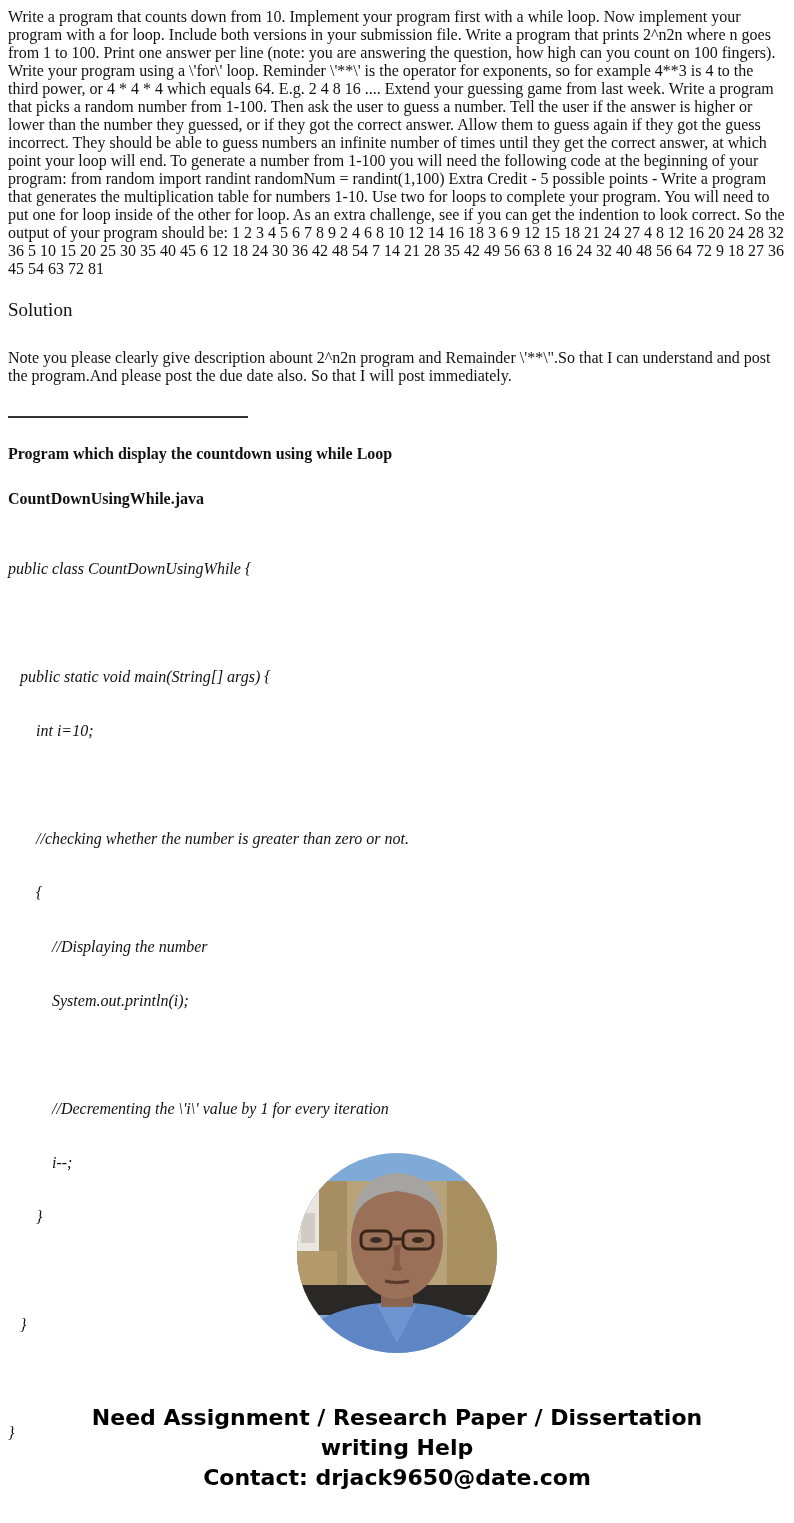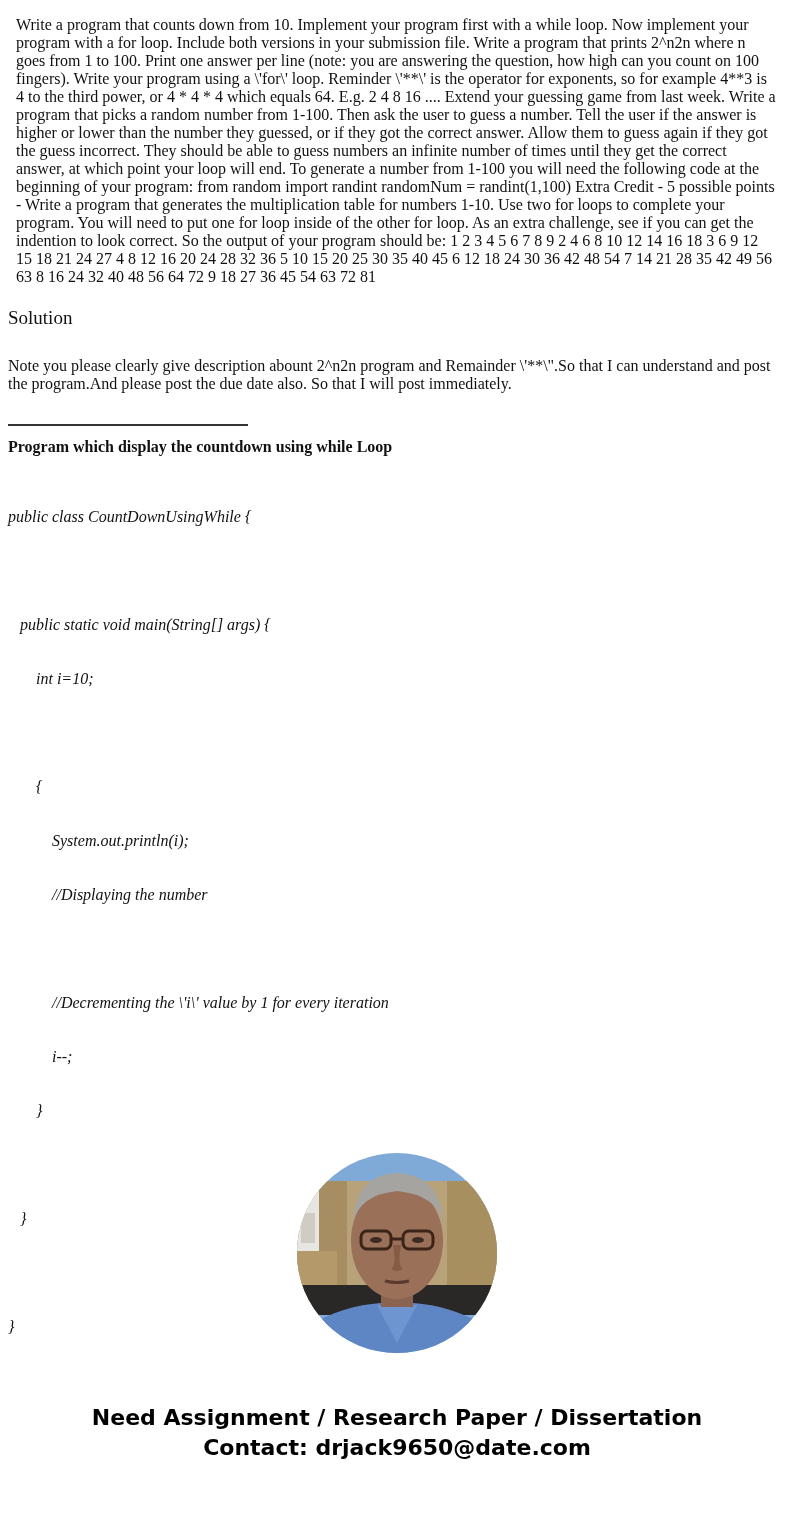--- a/index.html
+++ b/index.html
@@ -6,31 +6,31 @@
   body {
     width: 794px;
     min-height: 1523px;
     position: relative;
     font-family: "Liberation Serif", serif;
     font-size: 16px;
     line-height: 18px;
     color: #111111;
   }
   .content { padding: 8px 8px 0 8px; }
-  .question { margin: 8px; }
+  .question { margin: 0; }
   .solution-heading {
     font-size: 19px;
     font-weight: normal;
     margin: 21px 0 0 0;
     line-height: 22px;
   }
   .note { margin: 28px 0 0 0; }
   .rule { border: none; border-top: 2px solid #333333; margin: 0; height: 0; }
   .rule-1 { width: 240px; margin-top: 31px; }
-  .bold-p { font-weight: bold; margin: 12px 0 0 0; }
+  .bold-p { font-weight: bold; margin: 27px 0 0 0; }
   .code { margin: 16px 0 0 0; white-space: pre; }
   .code-line { display: block; min-height: 18px; font-style: italic; }
 
   .avatar-wrap {
     position: absolute;
     left: 297px;
     top: 1153px;
     width: 200px;
     height: 200px;
     border-radius: 50%;
@@ -58,30 +58,32 @@
 <div class="content">
   <p class="question">Write a program that counts down from 10. Implement your program first with a while loop. Now implement your program with a for loop. Include both versions in your submission file. Write a program that prints 2^n2n where n goes from 1 to 100. Print one answer per line (note: you are answering the question, how high can you count on 100 fingers). Write your program using a \'for\' loop. Reminder \'**\' is the operator for exponents, so for example 4**3 is 4 to the third power, or 4 * 4 * 4 which equals 64. E.g. 2 4 8 16 .... Extend your guessing game from last week. Write a program that picks a random number from 1-100. Then ask the user to guess a number. Tell the user if the answer is higher or lower than the number they guessed, or if they got the correct answer. Allow them to guess again if they got the guess incorrect. They should be able to guess numbers an infinite number of times until they get the correct answer, at which point your loop will end. To generate a number from 1-100 you will need the following code at the beginning of your program: from random import randint randomNum = randint(1,100) Extra Credit - 5 possible points - Write a program that generates the multiplication table for numbers 1-10. Use two for loops to complete your program. You will need to put one for loop inside of the other for loop. As an extra challenge, see if you can get the indention to look correct. So the output of your program should be: 1 2 3 4 5 6 7 8 9 2 4 6 8 10 12 14 16 18 3 6 9 12 15 18 21 24 27 4 8 12 16 20 24 28 32 36 5 10 15 20 25 30 35 40 45 6 12 18 24 30 36 42 48 54 7 14 21 28 35 42 49 56 63 8 16 24 32 40 48 56 64 72 9 18 27 36 45 54 63 72 81</p>
 
   <h3 class="solution-heading">Solution</h3>
 
   <p class="note">Note you please clearly give description abount 2^n2n program and Remainder \'**\".So that I can understand and post the program.And please post the due date also. So that I will post immediately.</p>
 
   <hr class="rule rule-1">
 
   <p class="bold-p">Program which display the countdown using while Loop</p>
+  <p class="bold-p">CountDownUsingWhile.java</p>
 
   <div class="code">
     <span class="code-line">public class CountDownUsingWhile {</span>
     <span class="code-line"></span>
     <span class="code-line">   public static void main(String[] args) {</span>
     <span class="code-line">       int i=10;</span>
     <span class="code-line"></span>
+    <span class="code-line">       //checking whether the number is greater than zero or not.</span>
     <span class="code-line">       {</span>
+    <span class="code-line">           //Displaying the number</span>
     <span class="code-line">           System.out.println(i);</span>
-    <span class="code-line">           //Displaying the number</span>
     <span class="code-line"></span>
     <span class="code-line">           //Decrementing the \'i\' value by 1 for every iteration</span>
     <span class="code-line">           i--;</span>
     <span class="code-line">       }</span>
     <span class="code-line"></span>
     <span class="code-line">   }</span>
     <span class="code-line"></span>
     <span class="code-line">}</span>
   </div>
 
@@ -118,14 +120,15 @@
     <ellipse cx="121" cy="87" rx="6" ry="3" fill="#3a2a22"></ellipse>
 
     <path d="M96,92 Q100,112 94,116 Q100,120 106,116 Q100,112 104,92" fill="#865c46"></path>
 
     <path d="M88,128 Q100,131 112,128" stroke="#5a3a2e" stroke-width="3" fill="none"></path>
   </svg>
 </div>
 
 <div class="promo">
   <span class="promo-line">Need Assignment / Research Paper / Dissertation</span>
+  <span class="promo-line">writing Help</span>
   <span class="promo-line">Contact: drjack9650@date.com</span>
 </div>
 
 </body></html>

